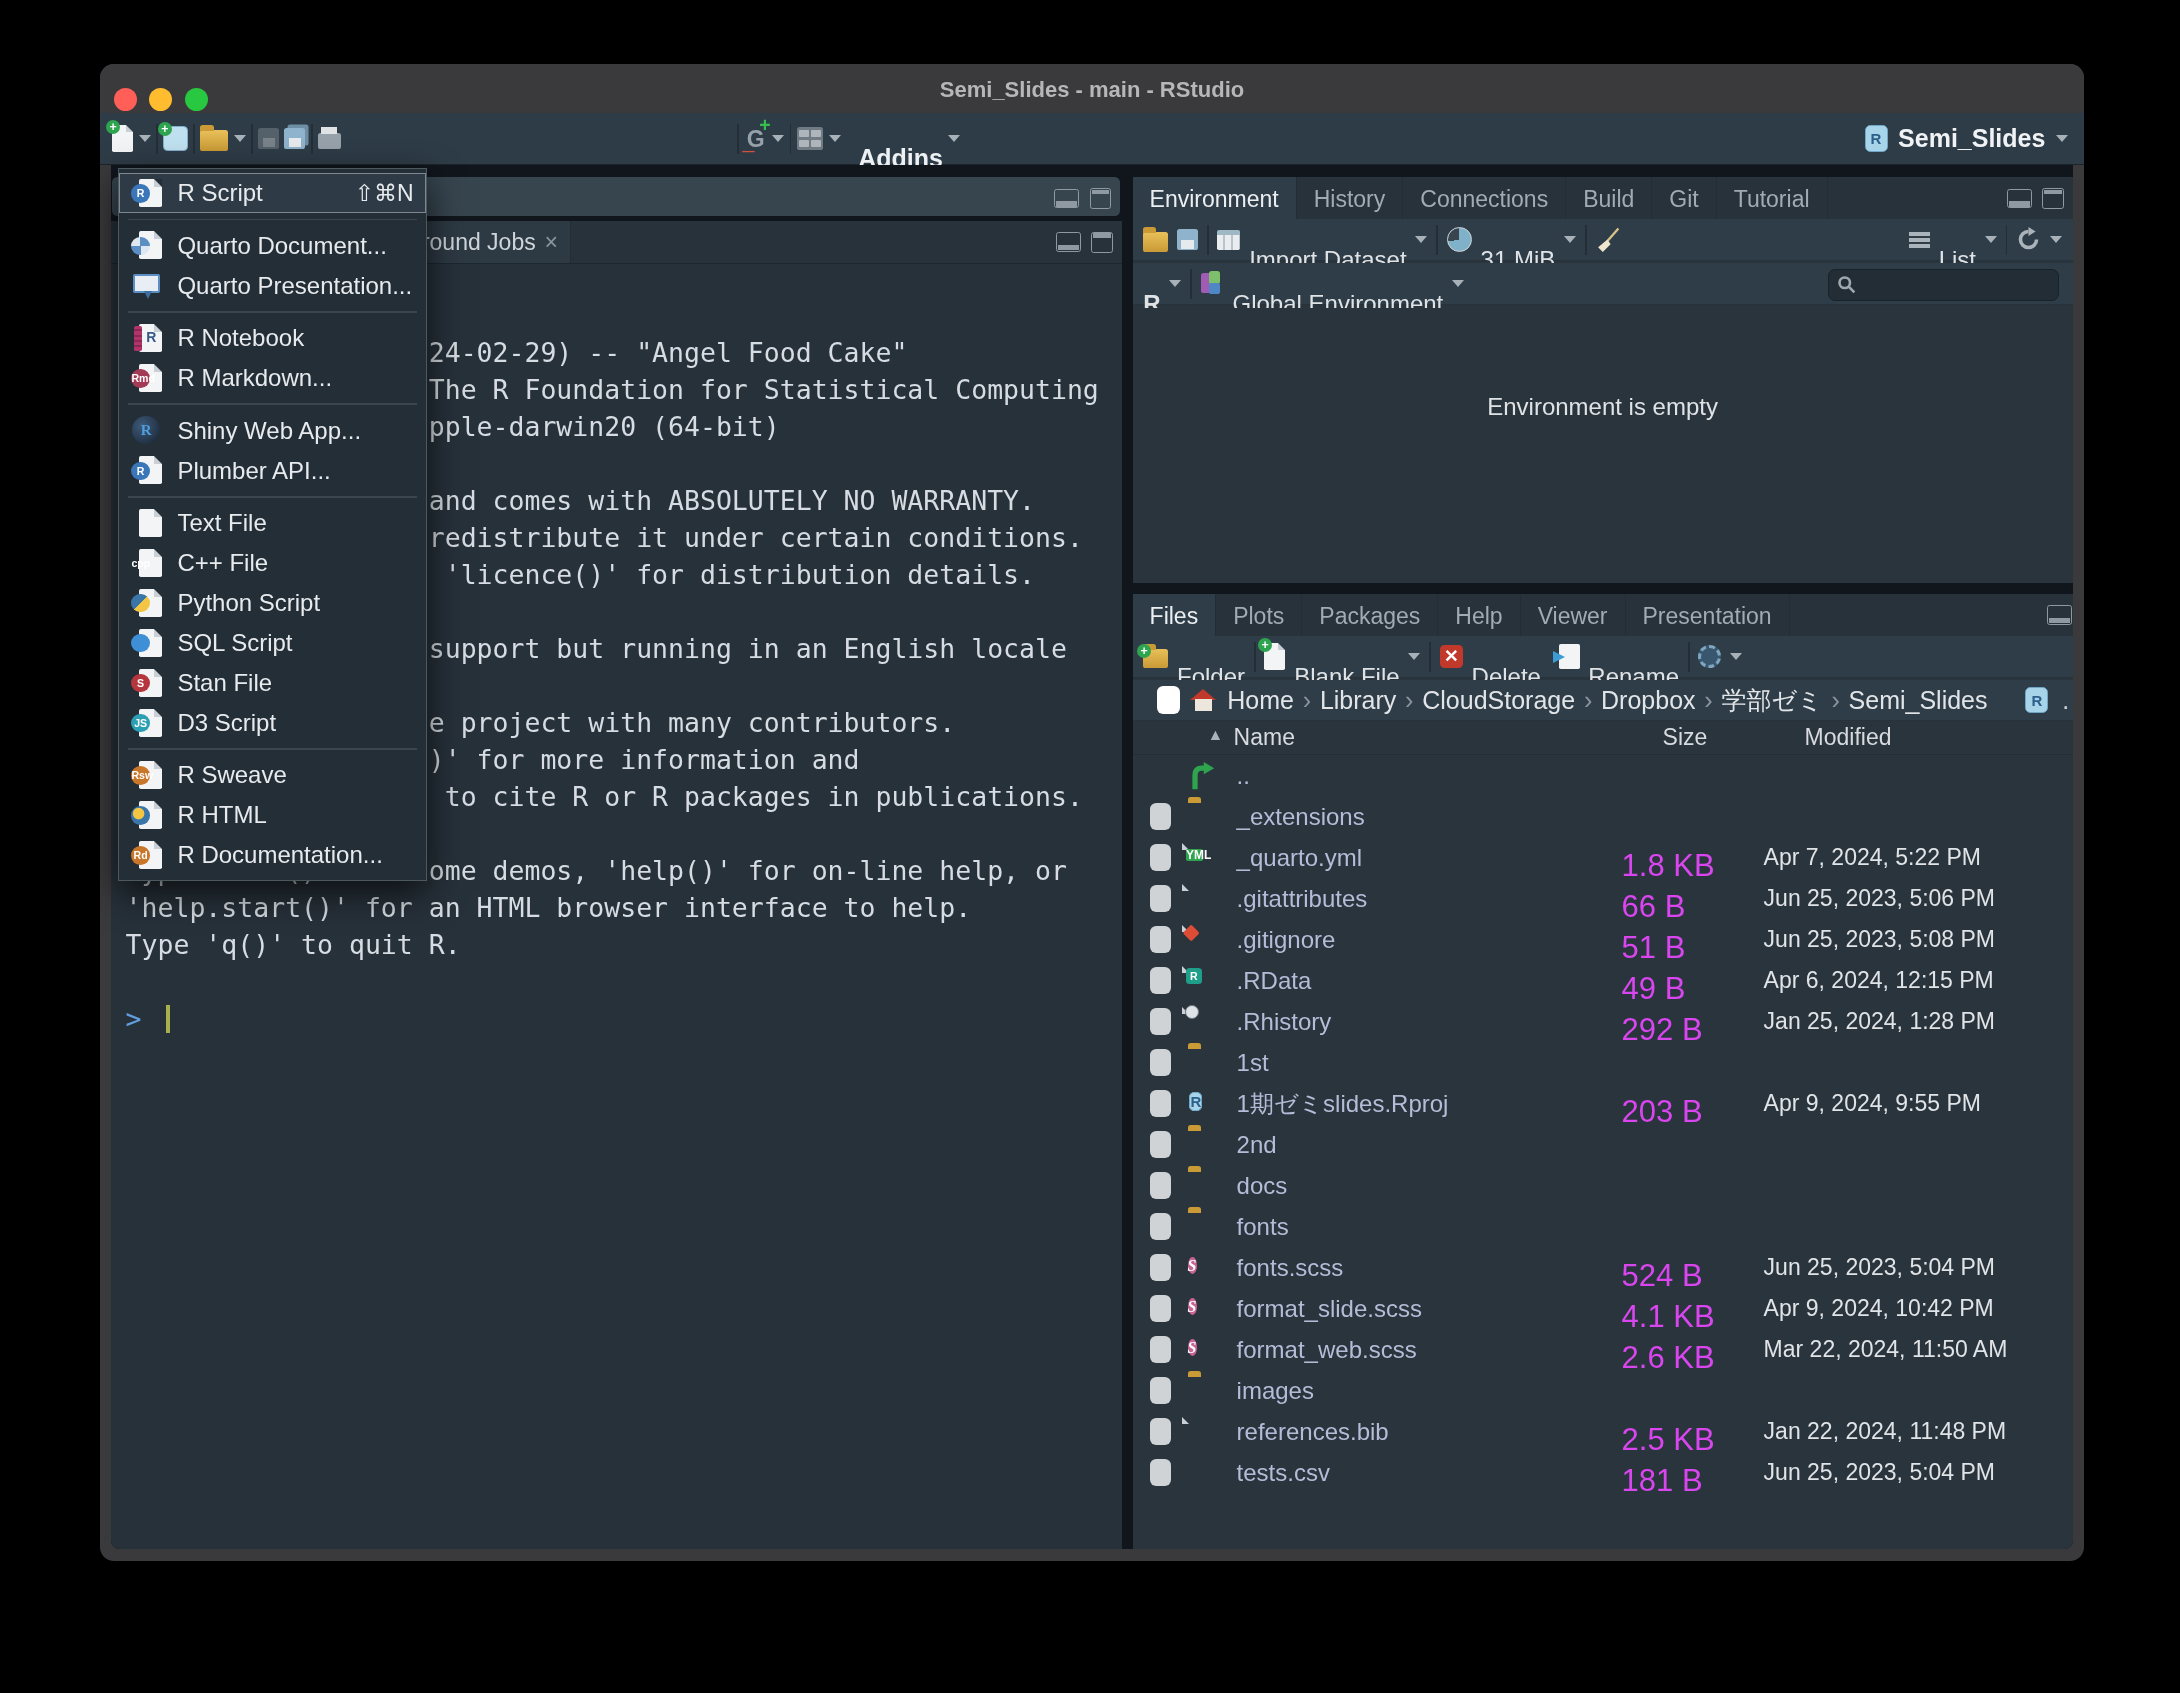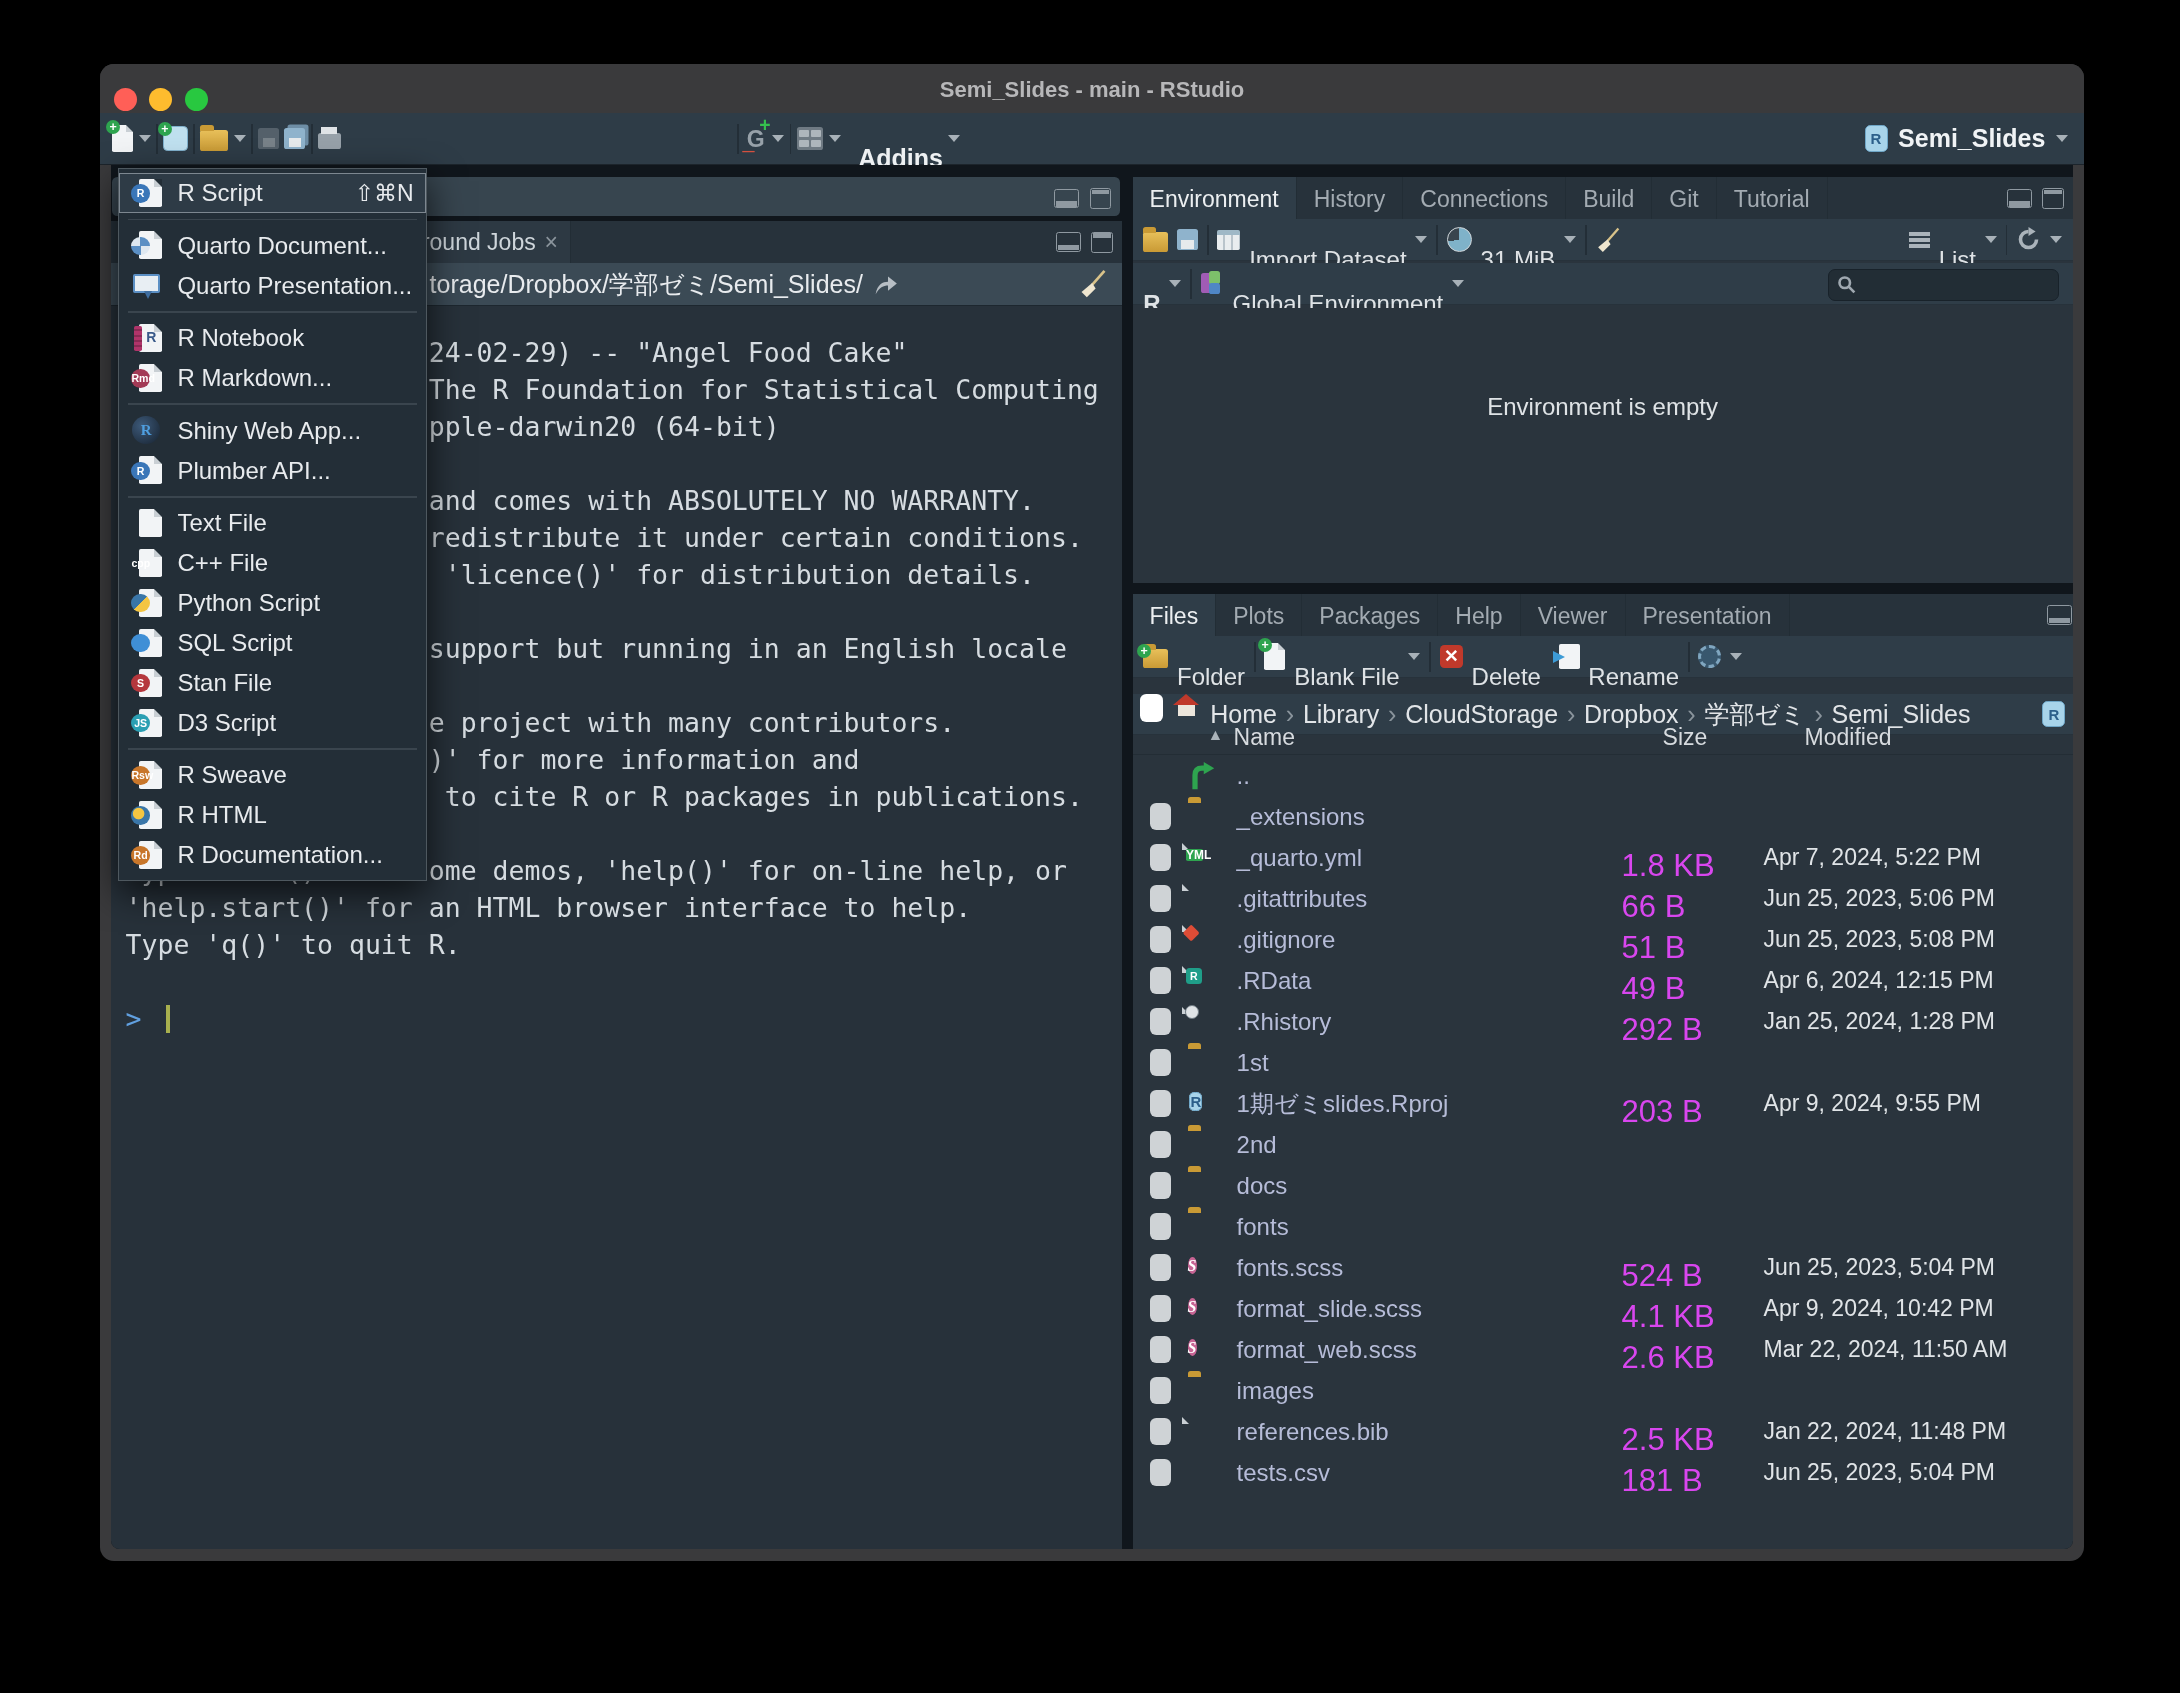--- a/index.html
+++ b/index.html
@@ -93,22 +93,22 @@
   .searchbox{position:absolute;right:14px;top:5.3px;width:215px;height:30px;background:#222d35;border:1.8px solid #18222a;border-radius:7px;
              display:flex;align-items:center;padding:0 7px;}
   .env-scope{display:flex;align-items:center;gap:8.8px;}
   .scope-boxes{position:relative;width:23px;height:25px;flex:none;}
   .scope-boxes i{position:absolute;border-radius:2.6px;}
   .scope-boxes .b1{left:0;top:1.8px;width:14px;height:19.4px;background:#a05cb5;}
   .scope-boxes .b2{left:8px;top:0;width:11.5px;height:12.4px;background:#7dbf6a;}
   .scope-boxes .b3{left:8px;top:11.5px;width:11.5px;height:11.5px;background:#4f86c6;}
   
   .files-toolbar{top:42px;height:42px;border-bottom:1.8px solid #27323b;}
-  .breadcrumb{position:absolute;left:0;right:0;top:100px;height:41px;background:#2f3d48;border-bottom:1.8px solid #27323b;
-              display:flex;padding:0 7px;gap:10.6px;box-sizing:border-box;}
+  .breadcrumb{position:absolute;left:0;right:0;top:86px;height:41px;background:#2f3d48;border-bottom:1.8px solid #27323b;
+              display:flex;align-items:center;padding:0 24px;gap:10.6px;box-sizing:border-box;}
   .crumb{font-size:25px;color:#e2e5e8;}
   .crumb-sep{font-size:25px;color:#8a949c;}
   .bc-check{width:23px;height:28px;background:#fff;border-radius:6.2px;flex:none;}
   .bc-right{margin-left:auto;display:flex;align-items:center;gap:14px;}
   .dots{font-size:25px;color:#cfd6da;letter-spacing:1.8px;}
   
   .ftable-head{position:absolute;left:0;right:0;top:130px;height:28px;font-size:23px;color:#d7dbdf;}
   .ftable-head .sort{position:absolute;left:75px;top:1.8px;font-size:16px;color:#aab3ba;}
   .fh-name{position:absolute;left:101px;}
   .fh-size{position:absolute;left:530px;}
@@ -244,32 +244,20 @@
           <div class="tabstrip">
             <div class="ptools">
               <span class="icon-wmin"></span>
               <span class="icon-wmax"></span>
             </div>
           </div>
           <div class="console-tab">
             <span>Background Jobs</span>
             <span class="icon-x">×</span>
           </div>
-          <div class="pathbar">
-            <div class="pathtext">
-              <span>torage/Dropbox/学部ゼミ/Semi_Slides/</span>
-              <svg width="26.5" height="23" viewBox="0 0 30 26">
-                <path d="M3 24 C5 13 11 10 17 10 L17 4 L27 12 L17 20 L17 14 C12 14 7 16 3 24 Z" fill="#b7bec4"></path>
-              </svg>
-            </div>
-            <svg width="30" height="30" viewBox="0 0 34 34" style="position:absolute;right:14px;top:6.2px;">
-              <path d="M30 2 L16 18" stroke="#d9c38a" stroke-width="3"></path>
-              <path d="M16 16 L20 22 L10 32 L4 26 Z" fill="#efe6cf"></path>
-            </svg>
-          </div>
           <div class="console-body">
             <pre id="console-pre">                   24-02-29) -- "Angel Food Cake"
                    The R Foundation for Statistical Computing
                    pple-darwin20 (64-bit)
 
                    and comes with ABSOLUTELY NO WARRANTY.
                    redistribute it under certain conditions.
                     'licence()' for distribution details.
 
                    support but running in an English locale

